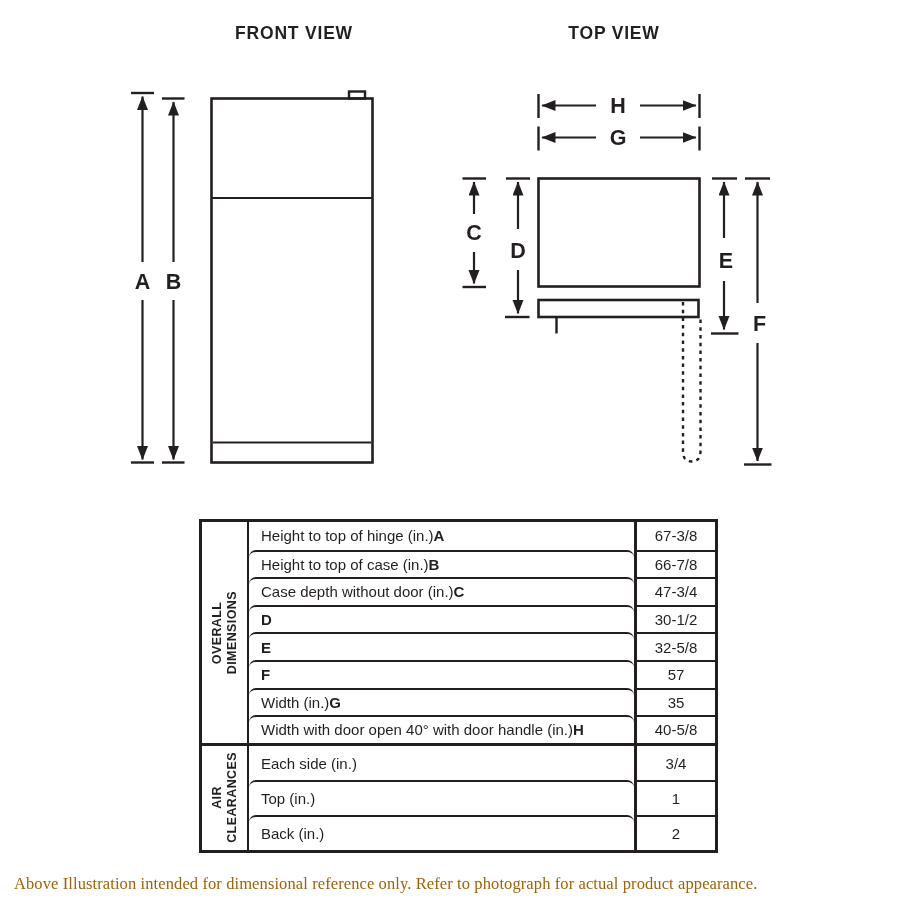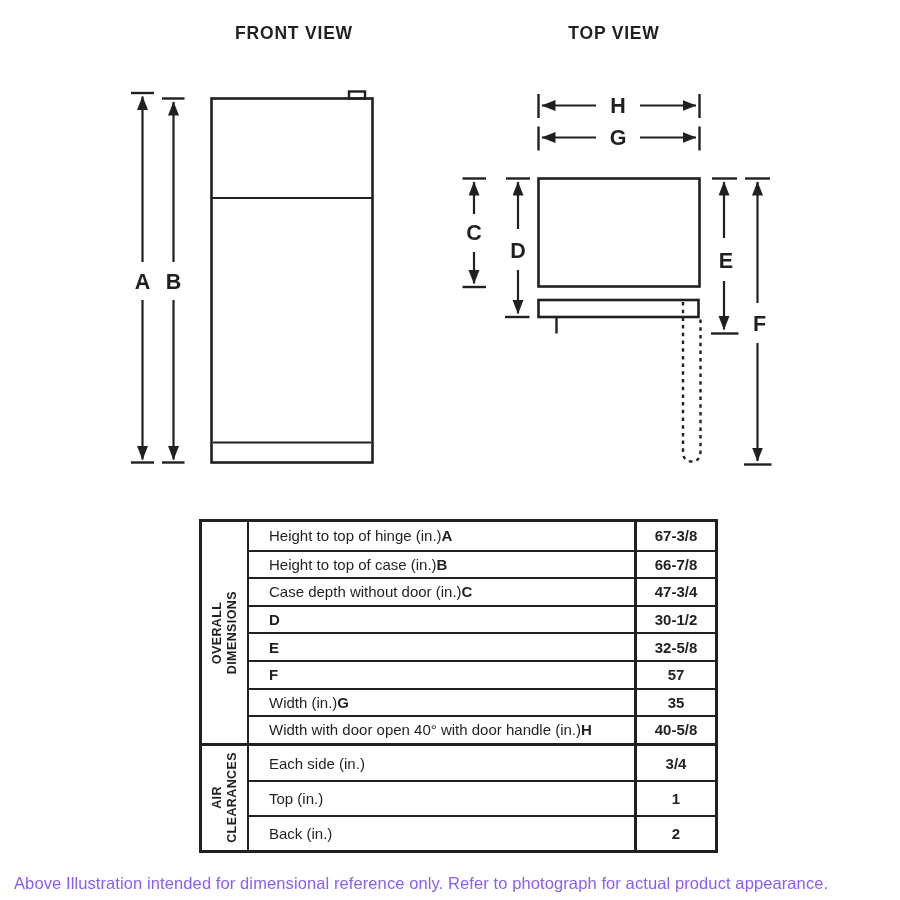--- a/index.html
+++ b/index.html
@@ -24,28 +24,28 @@
     border-right:2px solid #231f20;box-sizing:border-box;
   }
   .span8{grid-row:1 / span 8;}
   .span3{grid-row:1 / span 3;}
   .vtext{
     writing-mode:vertical-rl;transform:rotate(180deg);
     font-weight:bold;font-size:12.5px;letter-spacing:0.4px;line-height:1.18;text-align:center;
   }
   .vtext span{display:block;}
   .cell{box-sizing:border-box;display:flex;align-items:center;font-size:15px;}
-  .lbl{grid-column:2;padding-left:20px;border-top:2px solid #231f20;}
-  .val{grid-column:3;justify-content:center;font-weight:bold;border-left:3px solid #231f20;border-top:2px solid #231f20;text-align:center;}
+  .lbl{grid-column:2;padding-left:12px;border-top:2px solid #231f20;border-radius:7px;}
+  .val{grid-column:3;justify-content:center;font-weight:normal;border-left:3px solid #231f20;border-top:2px solid #231f20;text-align:center;}
   .nt{border-top:none;}
   .lbl b{font-weight:bold;}
 
   .footer-note{
     position:absolute;left:14px;top:874px;font-size:16.5px;letter-spacing:0.1px;
-    color:#8b5cf6;white-space:nowrap;
+    color:#a16207;white-space:nowrap;font-family:Liberation Serif, serif;
   }
 </style>
 </head>
 <body>
 
 
 
 <svg width="900" height="512" viewBox="0 0 900 512" fill="none" stroke="#231f20">
   <defs>
     <marker id="ah" markerUnits="userSpaceOnUse" markerWidth="15" markerHeight="12" refX="13.5" refY="5.5" orient="auto">

